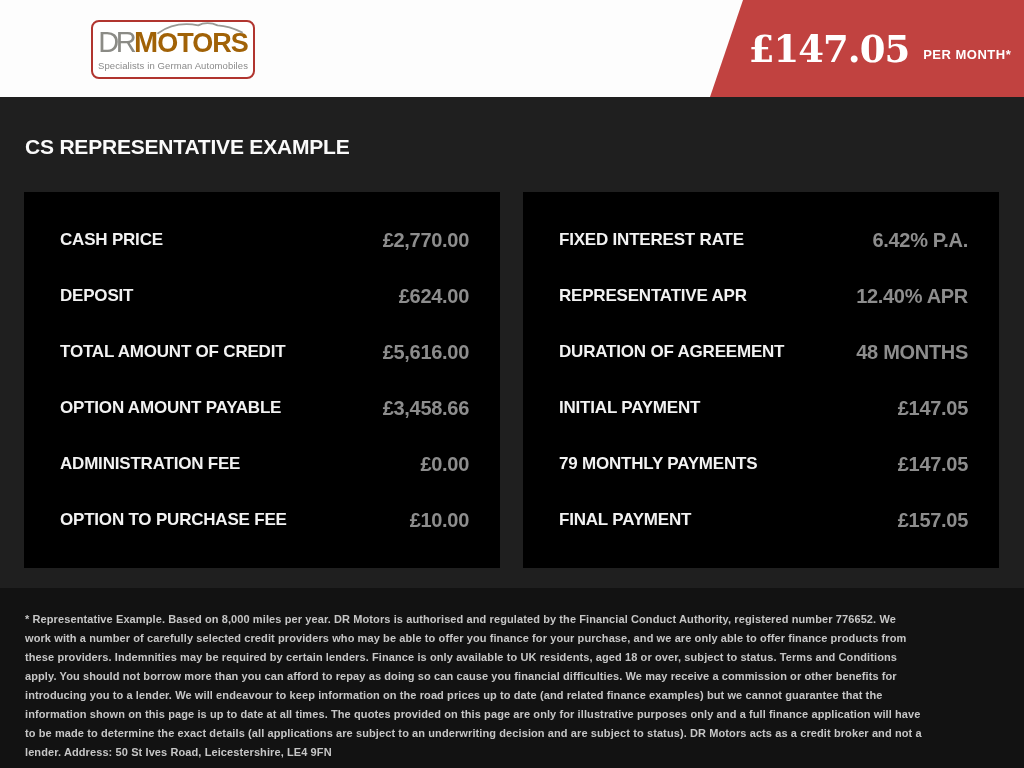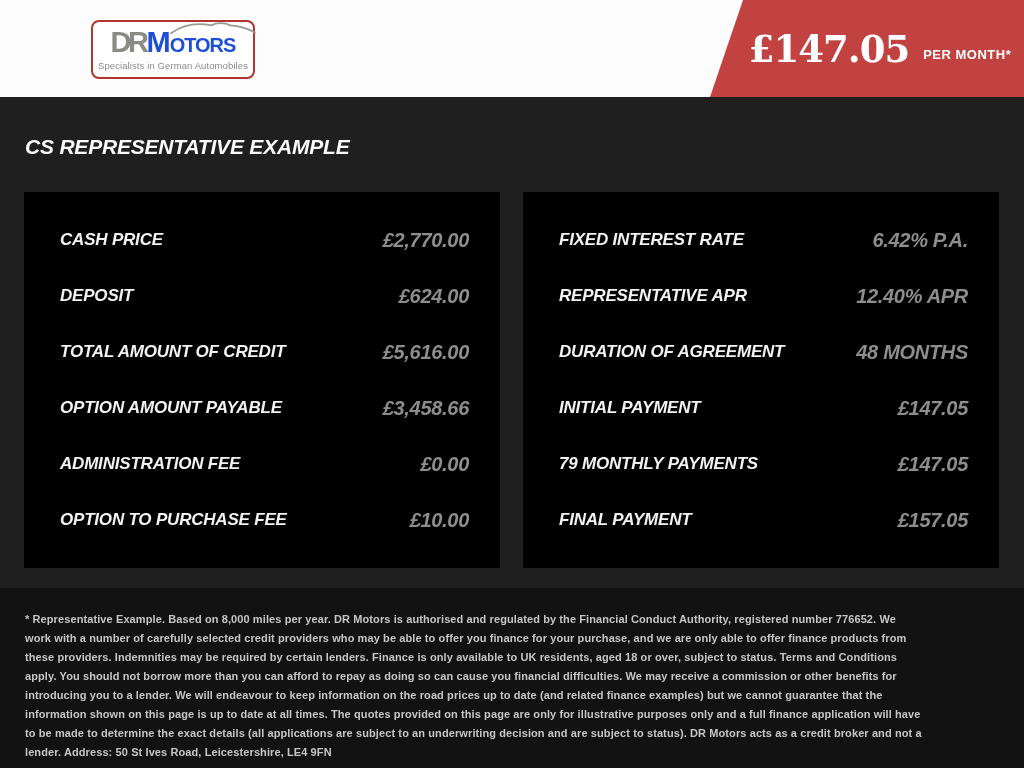--- a/index.html
+++ b/index.html
@@ -8,42 +8,42 @@
   .page { position: relative; width: 1024px; height: 768px; overflow: hidden; background: #1f1f1f; }
 
   
   .topbar { position: absolute; top: 0; left: 0; width: 1024px; height: 97px; background: #fdfdfd; }
   .logo-box {
     position: absolute; left: 91px; top: 20px; width: 164px; height: 59px;
     background: #ffffff; border: 2px solid #b1352f; border-radius: 8px;
     display: flex; flex-direction: column; align-items: center; justify-content: center;
   }
   .logo-line { position: relative; line-height: 1; white-space: nowrap; }
-  .logo-dr { font-weight: bold; font-size: 29px; color: #8b8b86; letter-spacing: -3.5px; margin-right: 1px; }
-  .logo-motors { display: inline-block; font-weight: bold; font-size: 20px; color: #1d4ed8; letter-spacing: -1px; }
+  .logo-dr { font-weight: normal; font-size: 29px; color: #8b8b86; letter-spacing: -3.5px; margin-right: 1px; }
+  .logo-motors { display: inline-block; font-weight: bold; font-size: 27px; color: #a16207; letter-spacing: -1px; }
   .logo-motors::first-letter { font-size: 29px; }
   .car-swoosh { position: absolute; left: 56px; top: -7px; width: 92px; height: 14px; }
   .logo-tagline { font-size: 9.5px; color: #8a8a8a; margin-top: 3px; letter-spacing: 0.1px; }
 
   .price-banner {
     position: absolute; top: 0; right: 0; width: 314px; height: 97px;
     background: #c14240; clip-path: polygon(33px 0, 100% 0, 100% 100%, 0 100%);
     display: flex; align-items: center; justify-content: center; padding-left: 26px;
   }
   .price-amount {
     font-family: "DejaVu Serif", serif; font-weight: bold;
     font-size: 37px; color: #ffffff; letter-spacing: -1px;
   }
   .price-suffix {
     font-weight: bold; font-size: 13px; color: #ffffff;
     letter-spacing: 0.5px; margin-left: 14px; transform: translateY(6px);
   }
 
   
-  .main { position: absolute; top: 97px; left: 0; width: 1024px; height: 491px; background: #1f1f1f; font-style: italic; }
+  .main { position: absolute; top: 97px; left: 0; width: 1024px; height: 491px; background: #1f1f1f; }
   .page-title {
     position: absolute; left: 25px; top: 38px;
     font-size: 21px; font-weight: bold; color: #fafafa; letter-spacing: -0.2px;
   }
   .panels { position: absolute; top: 95px; left: 24px; width: 976px; display: flex; gap: 23px; }
   .panel {
     width: 476px; height: 376px; background: #000000;
     padding: 20px 31px 0 36px; display: flex; flex-direction: column;
   }
   .row { height: 56px; display: flex; align-items: center; justify-content: space-between; }

